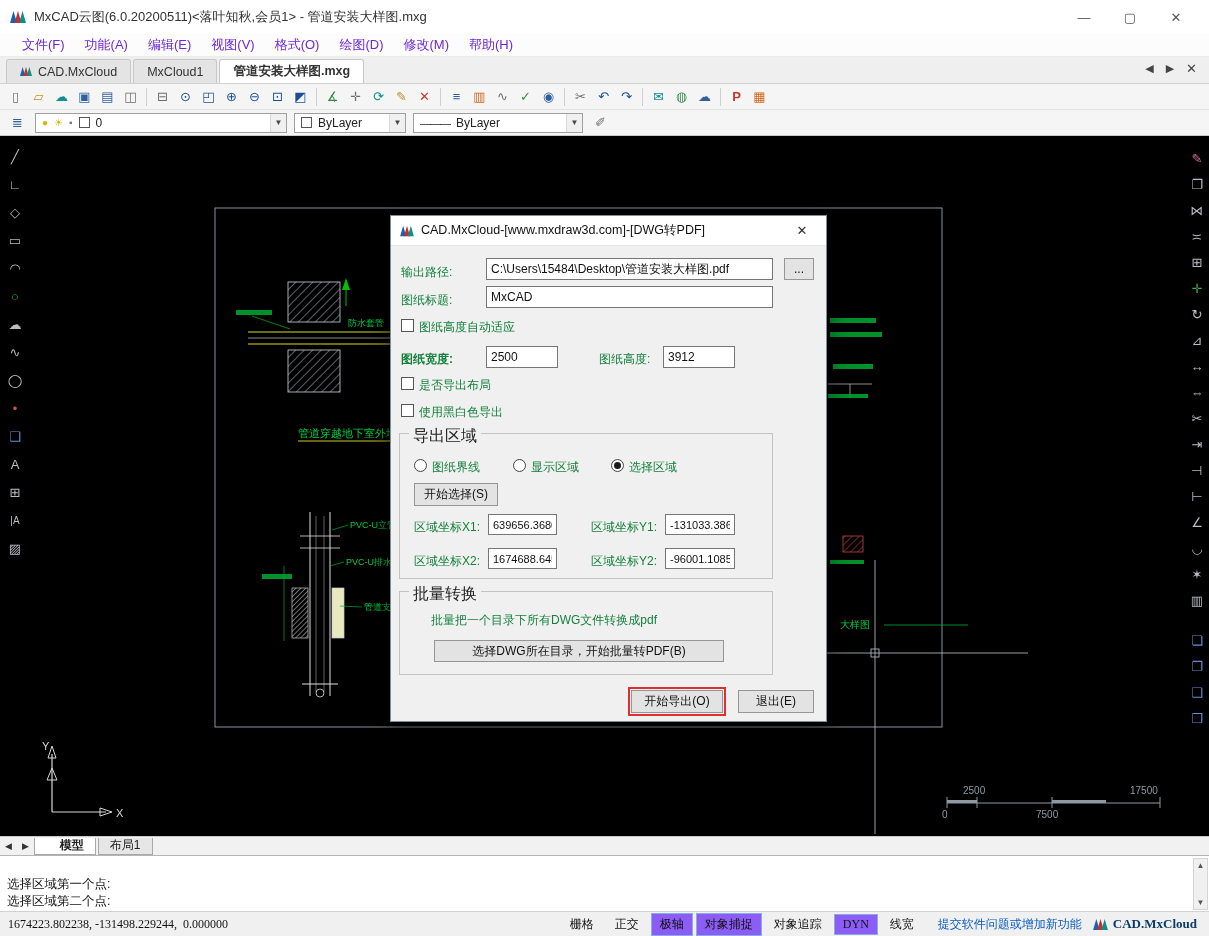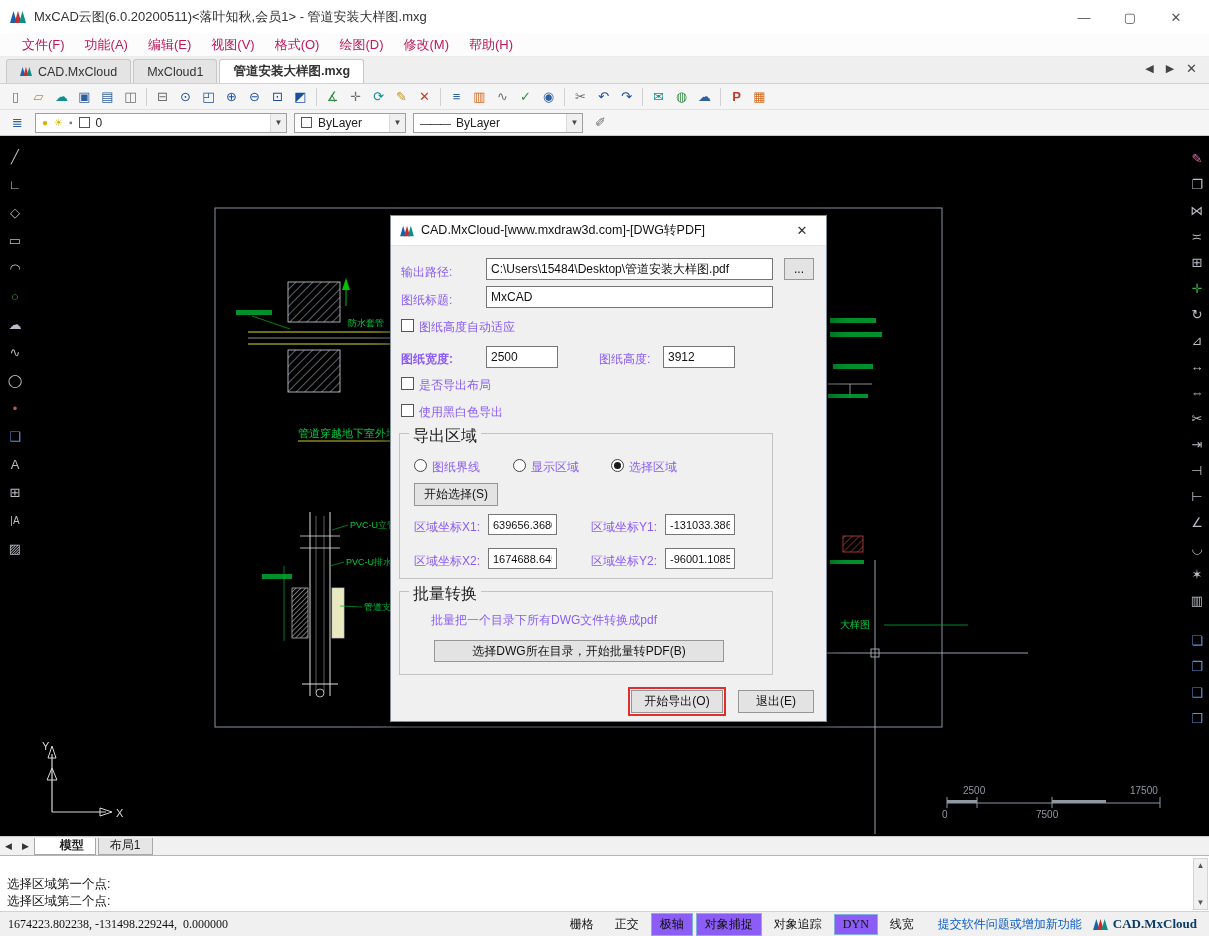--- a/index.html
+++ b/index.html
@@ -11,21 +11,21 @@
   .titlebar { position:absolute; top:0; left:0; width:100%; height:34px; background:#fff;
               display:flex; align-items:center; padding:0 10px; }
   .title-text { margin-left:8px; font-size:13px; color:#333; }
   .win-controls { margin-left:auto; display:flex; gap:0; }
   .win-btn { width:46px; height:30px; display:flex; align-items:center; justify-content:center;
              color:#555; font-size:13px; }
 
   
   .menubar { position:absolute; top:34px; left:0; width:100%; height:23px; background:#fcfcfc;
              display:flex; align-items:center; padding-left:12px; border-bottom:1px solid #ececec; }
-  .menu-item { padding:2px 10px; font-size:13px; color:#be185d; }
+  .menu-item { padding:2px 10px; font-size:13px; color:#6d28d9; }
 
   
   .tabbar { position:absolute; top:57px; left:0; width:100%; height:27px; background:#efefef;
             border-bottom:1px solid #d2d2d2; display:flex; align-items:flex-end; padding-left:6px; }
   .doc-tab { height:24px; display:flex; align-items:center; gap:6px; padding:0 13px;
              margin-right:2px; font-size:12.5px; color:#333; background:#e4e4e4;
              border:1px solid #c8c8c8; border-bottom:none; border-radius:3px 3px 0 0; }
   .doc-tab.active { background:#fff; font-weight:bold; }
   .tab-ctrl { margin-left:auto; display:flex; align-items:center; gap:12px; padding:0 12px 7px 0;
               color:#444; font-size:11px; }
@@ -67,21 +67,21 @@
   .gap-top { margin-top:14px; }
 
   
   .dialog { position:absolute; left:390px; top:215px; width:437px; height:507px; background:#f0f0f0;
             border:1px solid #7f8c9a; box-shadow:0 6px 22px rgba(0,0,0,.55); z-index:10; font-size:12px; }
   .dlg-title { position:absolute; top:0; left:0; width:100%; height:30px; background:#fff;
                display:flex; align-items:center; padding:0 9px; border-bottom:1px solid #e4e4e4; }
   .dlg-title-text { margin-left:7px; font-size:12.5px; color:#111; }
   .dlg-close { margin-left:auto; width:30px; height:24px; display:flex; align-items:center;
                justify-content:center; color:#333; font-size:13px; }
-  .dlg-label { position:absolute; font-size:12px; color:#8b5cf6; }
+  .dlg-label { position:absolute; font-size:12px; color:#15803d; }
   .tinput { position:absolute; height:22px; border:1px solid #767676; background:#fff;
             font-size:12px; padding:0 4px; font-family:inherit; color:#111; }
   .btn { position:absolute; background:#e3e3e3; border:1px solid #969696; font-size:12px; color:#111;
          display:flex; align-items:center; justify-content:center; }
   .cb { position:absolute; width:13px; height:13px; background:#fff; border:1px solid #555; }
   .radio { position:absolute; width:13px; height:13px; background:#fff; border:1px solid #444;
            border-radius:50%; }
   .radio.sel::after { content:""; display:block; width:7px; height:7px; margin:2px; background:#1a1a1a;
                       border-radius:50%; }
   .group { position:absolute; border:1px solid #c3c3c3; }

